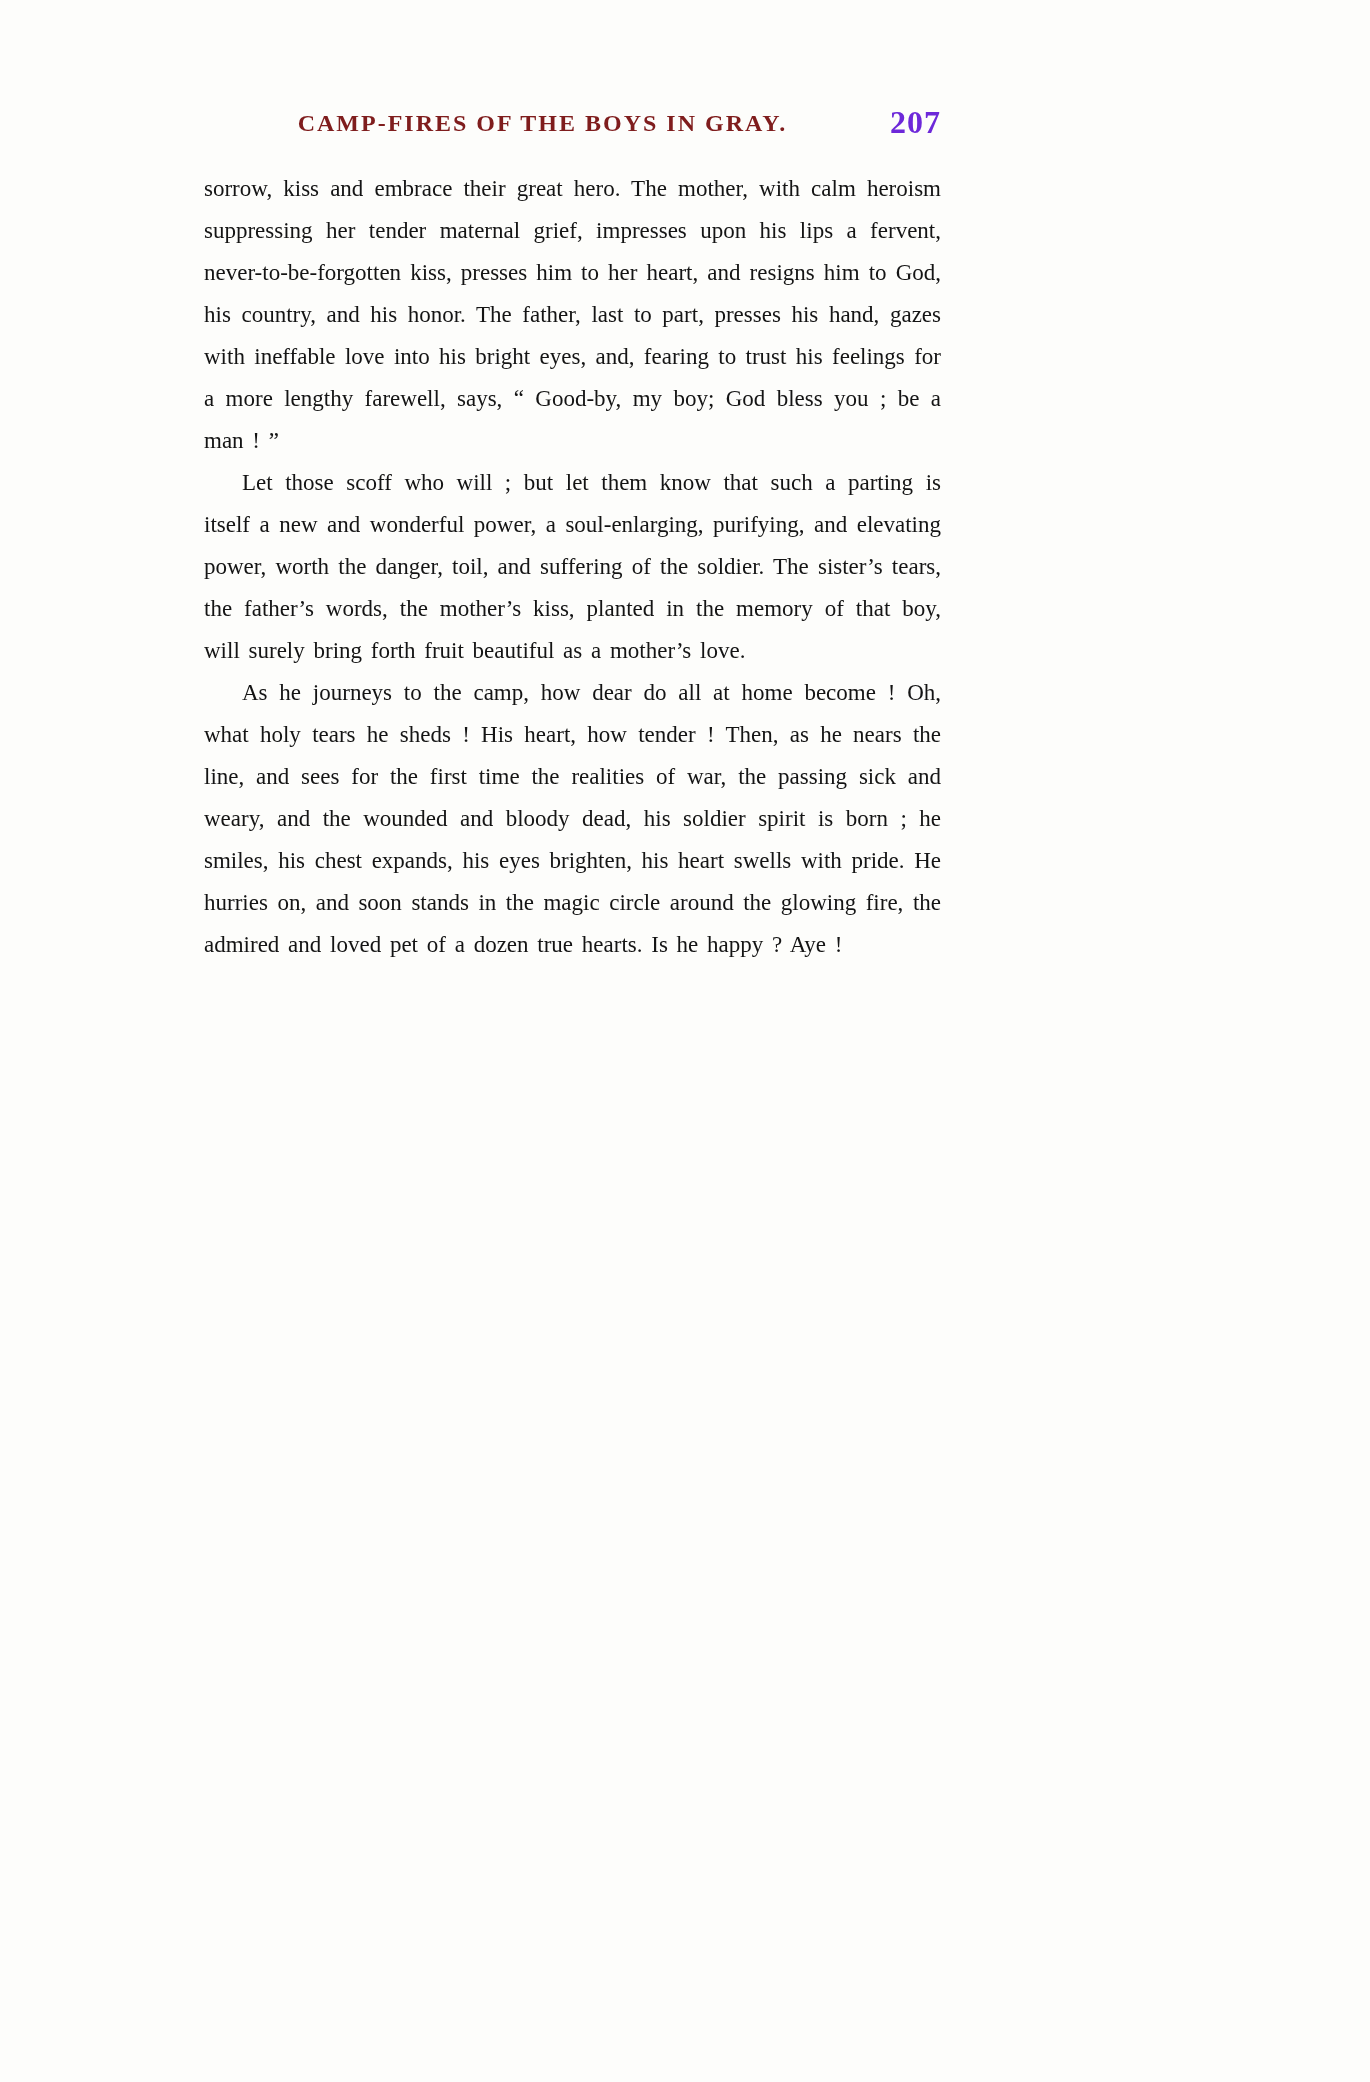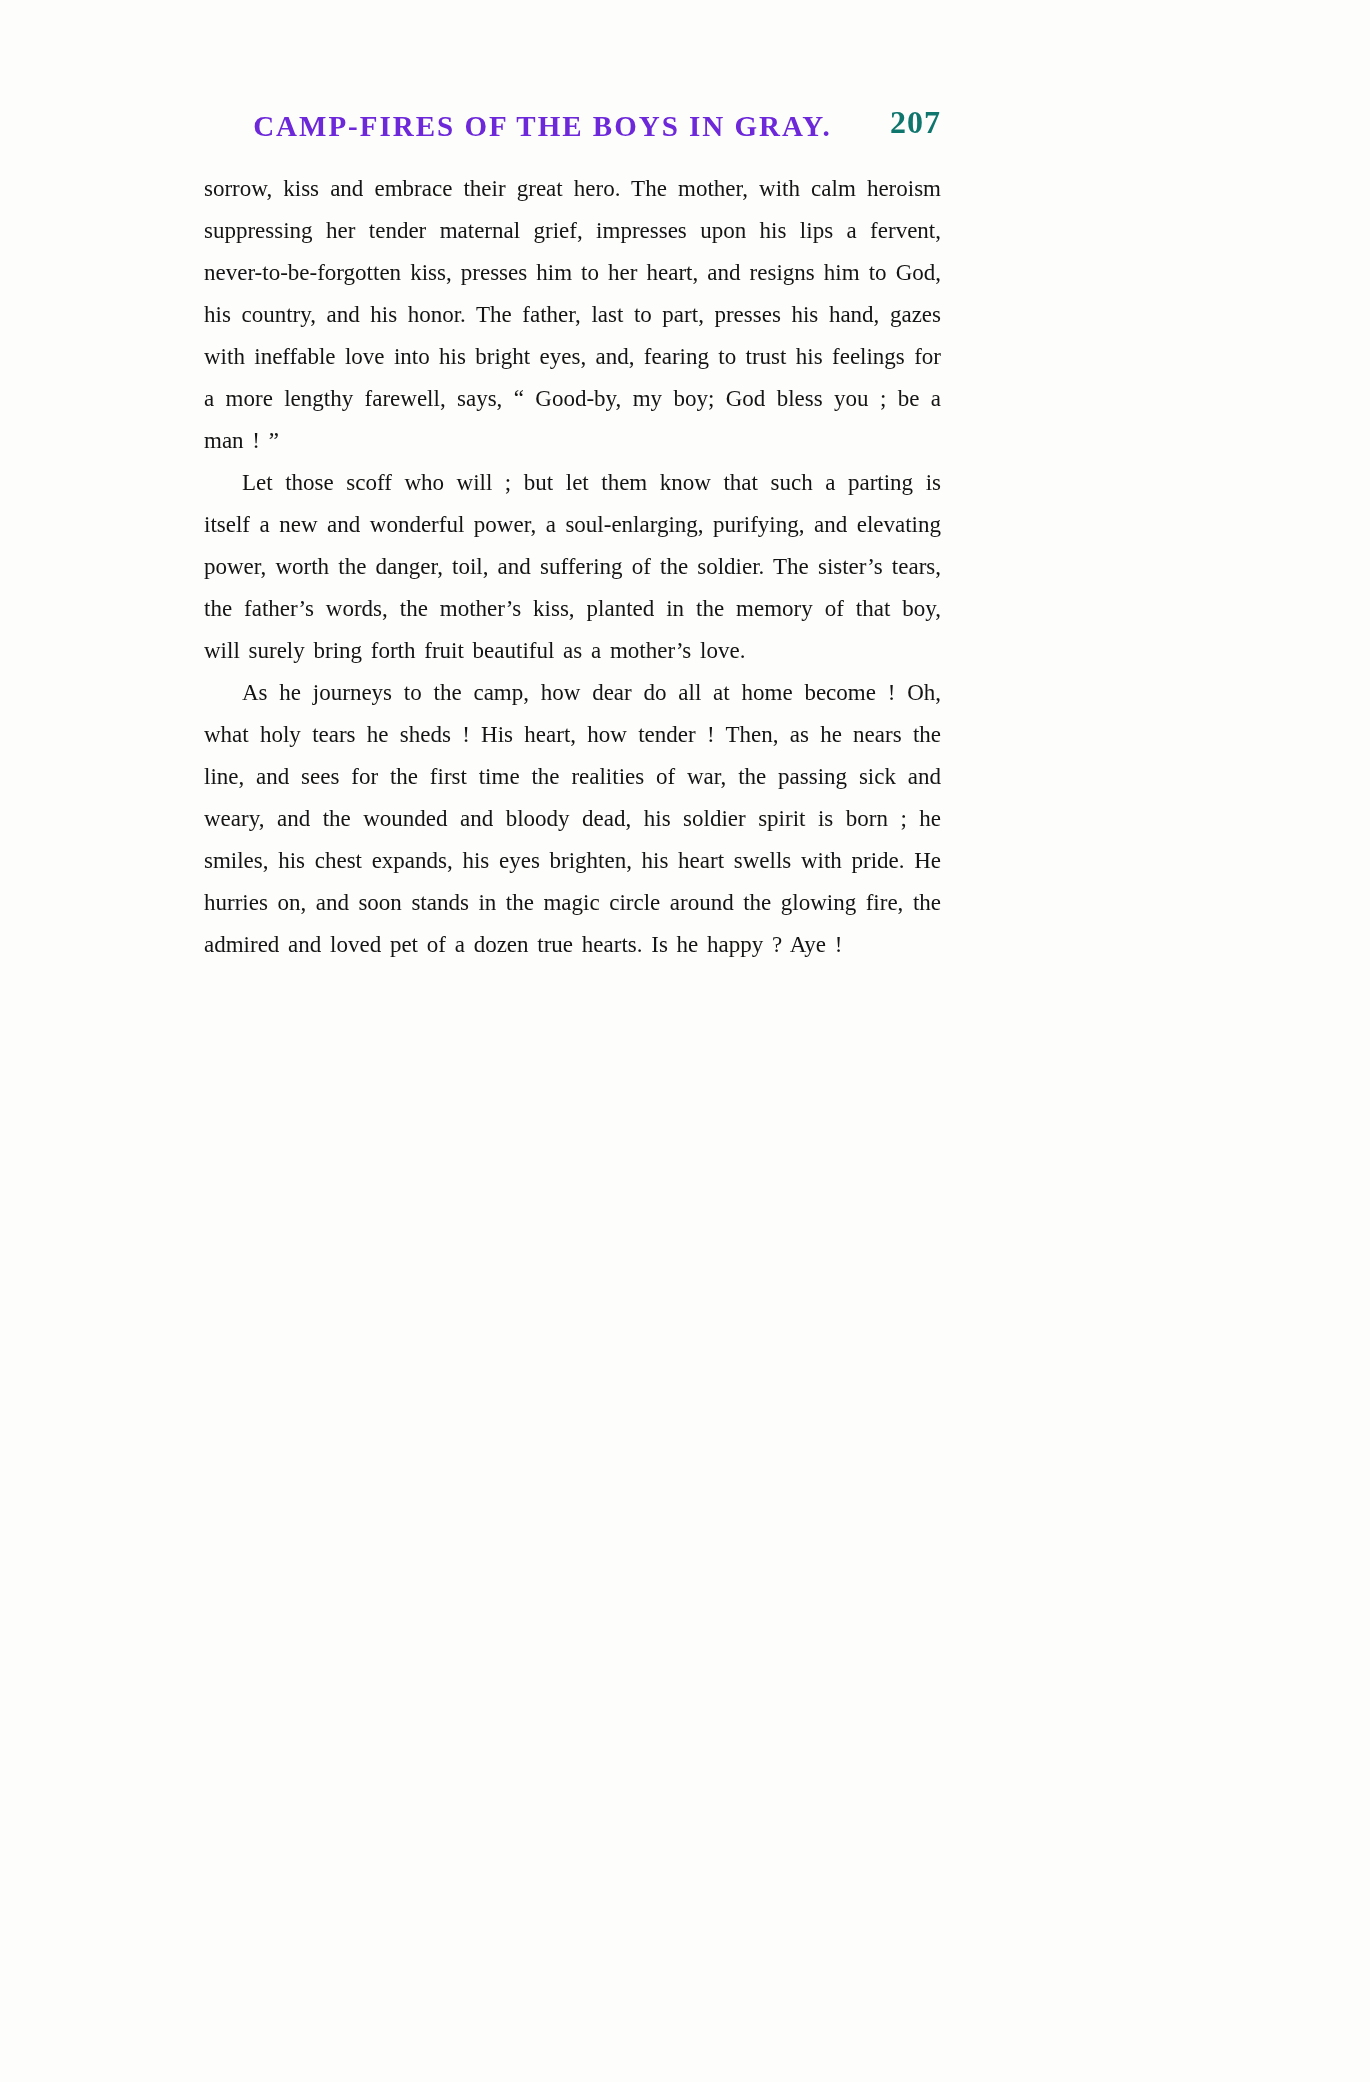--- a/index.html
+++ b/index.html
@@ -20,35 +20,35 @@
   .running-header {
     position: absolute;
     left: 204px;
     top: 110px;
     width: 737px;
     height: 40px;
   }
   .header-title {
     display: block;
     text-align: center;
-    font-size: 29px;
+    font-size: 24px;
     font-weight: bold;
     letter-spacing: 2px;
-    color: #6d28d9;
+    color: #7f1d1d;
     padding-right: 60px; 
     white-space: nowrap;
   }
   .page-number {
     position: absolute;
     right: 0;
     top: -6px;
     font-size: 32px;
     font-weight: bold;
     letter-spacing: 1px;
-    color: #0f766e;
+    color: #6d28d9;
   }
   .text-block {
     position: absolute;
     left: 204px;
     top: 168px;
     width: 737px;
   }
   .para {
     margin: 0;
     font-size: 23px;

